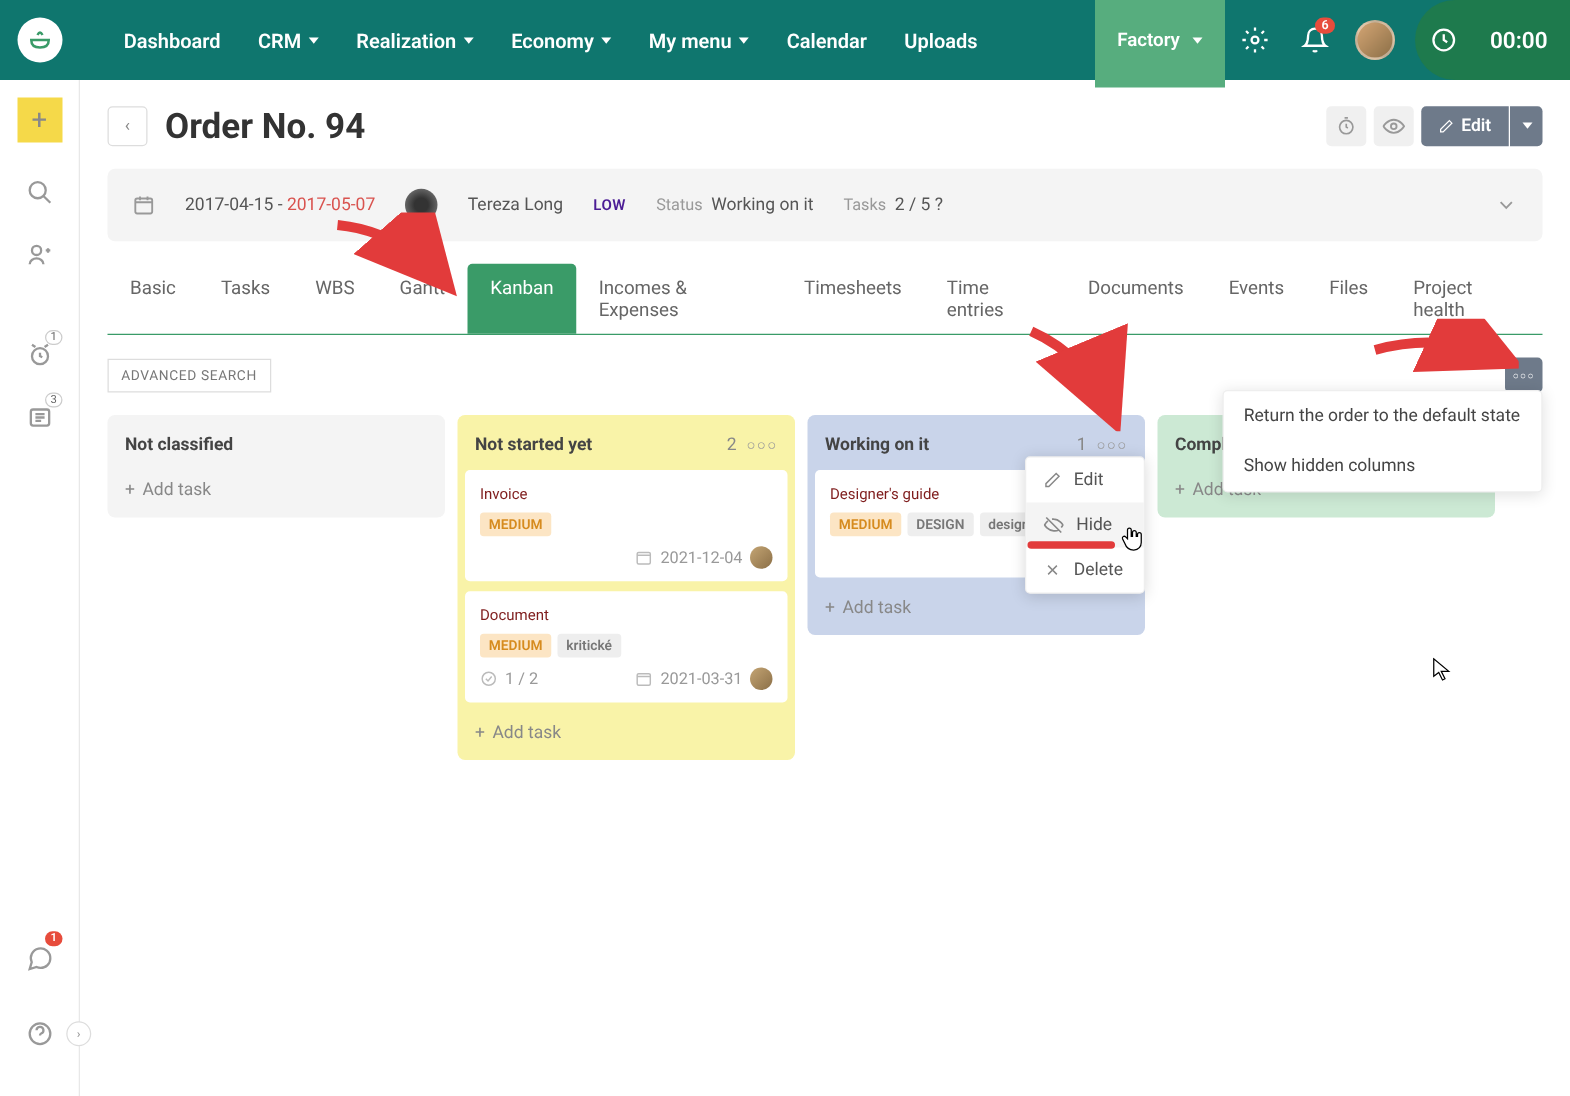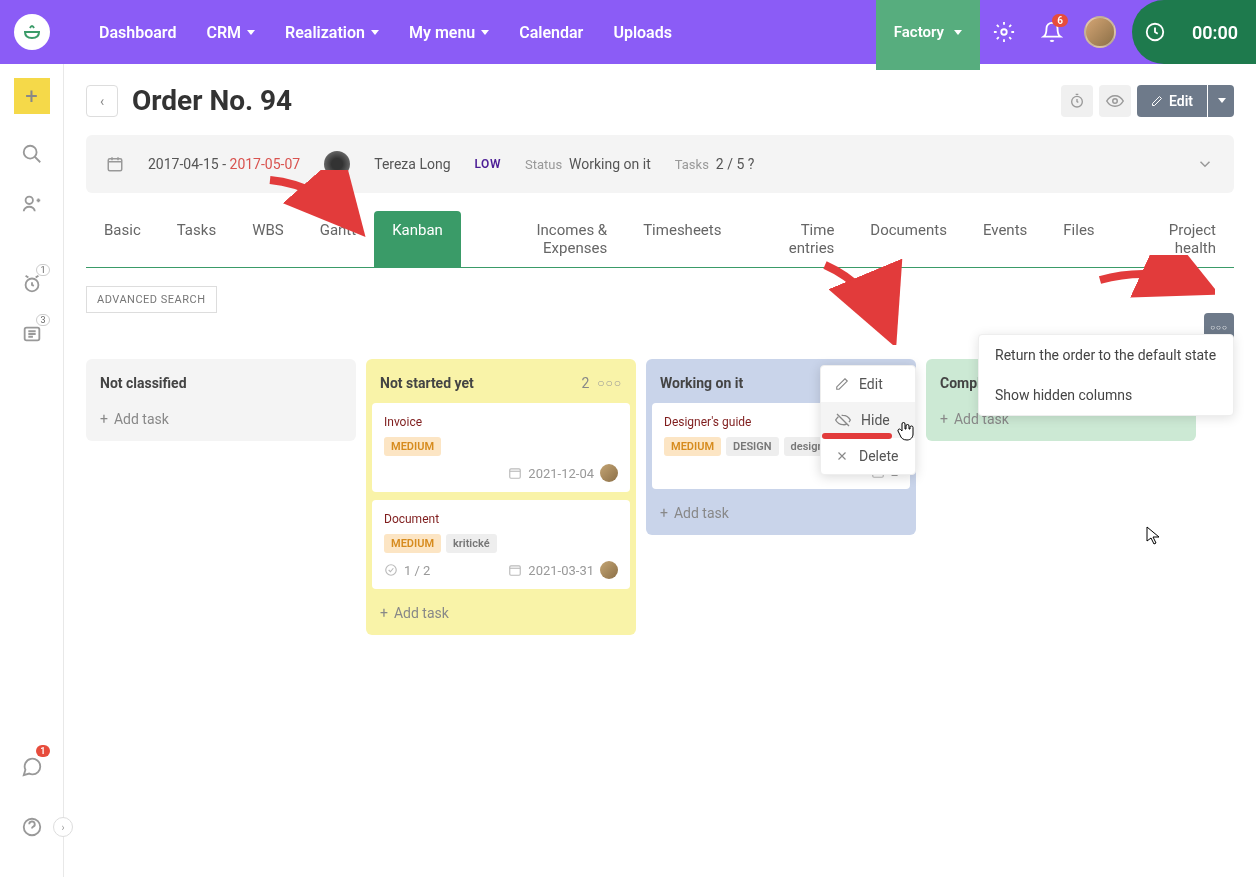--- a/index.html
+++ b/index.html
@@ -1,19 +1,19 @@
 <!DOCTYPE html>
 <html><head>
 <meta charset="utf-8">
 <style>
 * { box-sizing: border-box; margin: 0; padding: 0; }
 body { font-family: -apple-system, BlinkMacSystemFont, "Segoe UI", Roboto, sans-serif; font-size: 14px; color: #333; background: #fff; overflow: hidden; width: 1256px; height: 877px; position: relative; }
 
 
-.topnav { height: 64px; background: #8b5cf6; display: flex; align-items: center; color: #fff; }
+.topnav { height: 64px; background: #0f766e; display: flex; align-items: center; color: #fff; }
 .logo { width: 64px; height: 64px; display: flex; align-items: center; justify-content: center; }
 .logo-circle { width: 36px; height: 36px; border-radius: 50%; background: #fff; display: flex; align-items: center; justify-content: center; }
 .nav-items { display: flex; align-items: center; gap: 0; padding-left: 20px; }
 .nav-item { padding: 0 15px; font-size: 16px; font-weight: 600; cursor: pointer; display: flex; align-items: center; gap: 4px; height: 64px; }
 .chev-down { width: 0; height: 0; border-left: 4px solid transparent; border-right: 4px solid transparent; border-top: 5px solid #fff; margin-left: 2px; }
 .topnav-right { margin-left: auto; display: flex; align-items: center; height: 64px; }
 .factory-box { background: #57ad7e; height: 76px; display: flex; align-items: center; padding: 0 18px; gap: 8px; font-size: 15px; font-weight: 600; }
 .nav-icon { width: 48px; height: 64px; display: flex; align-items: center; justify-content: center; position: relative; cursor: pointer; }
 .badge-red { position: absolute; top: 14px; right: 8px; background: #e74c3c; color: #fff; border-radius: 8px; font-size: 10px; padding: 1px 5px; font-weight: 600; }
 .avatar { width: 32px; height: 32px; border-radius: 50%; background: linear-gradient(135deg, #d4a574 0%, #8b6f47 100%); border: 2px solid rgba(255,255,255,0.4); }
@@ -40,25 +40,25 @@
 .edit-drop { width: 26px; height: 32px; background: #6e7a8a; border-radius: 0 4px 4px 0; display: flex; align-items: center; justify-content: center; color: #fff; cursor: pointer; margin-left: 1px; }
 
 .info-bar { background: #f4f4f4; border-radius: 6px; padding: 16px 20px; display: flex; align-items: center; gap: 24px; color: #555; margin-bottom: 18px; }
 .info-cal { color: #888; }
 .date-end { color: #d9534f; }
 .assignee-av { width: 26px; height: 26px; border-radius: 50%; background: radial-gradient(circle, #333 30%, #888 100%); }
 .low-badge { color: #4c1d95; font-size: 12px; font-weight: 600; letter-spacing: 0.5px; }
 .info-label { color: #999; font-size: 13px; }
 .info-expand { margin-left: auto; color: #999; cursor: pointer; }
 
-.tabs { display: flex; border-bottom: 1px solid #3a9b68; margin-bottom: 18px; text-align: right; }
+.tabs { display: flex; border-bottom: 1px solid #3a9b68; margin-bottom: 18px; }
 .tab { padding: 10px 18px; color: #666; cursor: pointer; font-size: 15px; }
 .tab.active { background: #3a9b68; color: #fff; border-radius: 4px 4px 0 0; }
 
-.toolbar-row { display: flex; align-items: flex-start; margin-bottom: 18px; position: relative; flex-direction: column; }
+.toolbar-row { display: flex; align-items: flex-end; margin-bottom: 18px; position: relative; }
 .adv-search { border: 1px solid #ddd; padding: 6px 10px; font-size: 11px; letter-spacing: 0.5px; color: #777; cursor: pointer; background: #fff; }
 .more-btn { margin-left: auto; width: 30px; height: 28px; background: #6e7a8a; border-radius: 4px; display: flex; align-items: center; justify-content: center; color: #fff; cursor: pointer; }
 
 .board { display: flex; gap: 10px; align-items: flex-start; }
 .col { width: 270px; border-radius: 6px; padding: 6px; }
 .col-gray { background: #f4f4f4; }
 .col-yellow { background: #f9f3a8; }
 .col-blue { background: #c9d4ea; }
 .col-green { background: #cce9d4; }
 .col-head { display: flex; align-items: center; padding: 10px 8px 12px 8px; font-weight: 700; color: #444; }
@@ -74,21 +74,21 @@
 .card-foot { display: flex; align-items: center; gap: 6px; color: #999; font-size: 13px; }
 .card-foot .spacer { flex: 1; }
 .mini-av { width: 18px; height: 18px; border-radius: 50%; background: linear-gradient(135deg,#c4a574,#8b6f47); }
 .add-task { display: flex; align-items: center; gap: 6px; padding: 8px; color: #888; cursor: pointer; font-size: 14px; }
 
 
 .col-menu { position: absolute; background: #fff; border-radius: 4px; box-shadow: 0 2px 12px rgba(0,0,0,0.15); border: 1px solid #eee; z-index: 100; min-width: 96px; }
 .col-menu-item { display: flex; align-items: center; gap: 10px; padding: 10px 14px; color: #555; cursor: pointer; font-size: 14px; }
 .col-menu-item.hover { background: #f4f4f4; }
 
-.settings-menu { position: absolute; right: 0; top: 48px; background: #fff; border-radius: 4px; box-shadow: 0 2px 12px rgba(0,0,0,0.12); border: 1px solid #eee; z-index: 100; width: 256px; }
+.settings-menu { position: absolute; right: 0; top: 26px; background: #fff; border-radius: 4px; box-shadow: 0 2px 12px rgba(0,0,0,0.12); border: 1px solid #eee; z-index: 100; width: 256px; }
 .settings-menu-item { padding: 12px 16px; color: #444; cursor: pointer; font-size: 14px; }
 
 
 .arrow { position: absolute; z-index: 200; pointer-events: none; }
 .arrow svg { display: block; }
 .underline-red { position: absolute; width: 70px; height: 6px; background: #e23b3b; border-radius: 3px; z-index: 200; pointer-events: none; }
 
 .cursor-hand { position: absolute; z-index: 300; pointer-events: none; }
 .cursor-arrow { position: absolute; z-index: 300; pointer-events: none; font-size: 16px; color: #000; }
 
@@ -108,20 +108,24 @@
   <div class="nav-items" id="nav-items">
       <div class="nav-item">
         <span>Dashboard</span>
       </div>
       <div class="nav-item">
         <span>CRM</span>
         <span class="chev-down"></span>
       </div>
       <div class="nav-item">
         <span>Realization</span>
+        <span class="chev-down"></span>
+      </div>
+      <div class="nav-item">
+        <span>Economy</span>
         <span class="chev-down"></span>
       </div>
       <div class="nav-item">
         <span>My menu</span>
         <span class="chev-down"></span>
       </div>
       <div class="nav-item">
         <span>Calendar</span>
       </div>
       <div class="nav-item">

